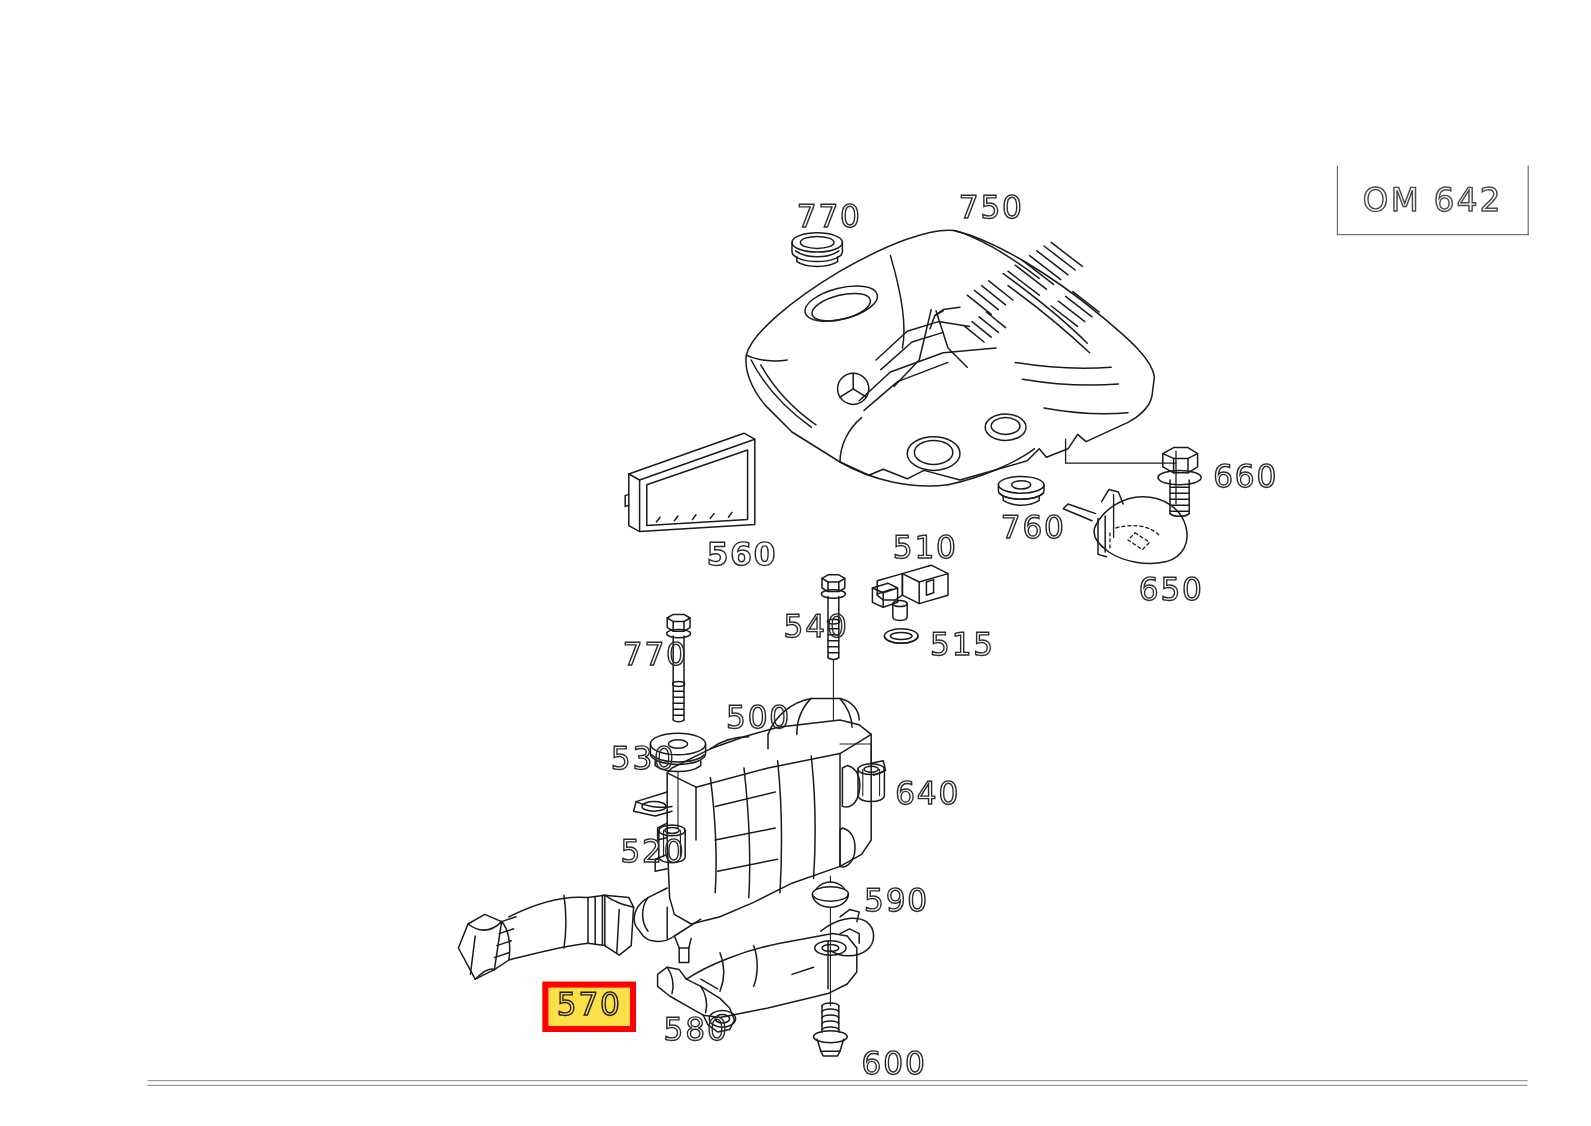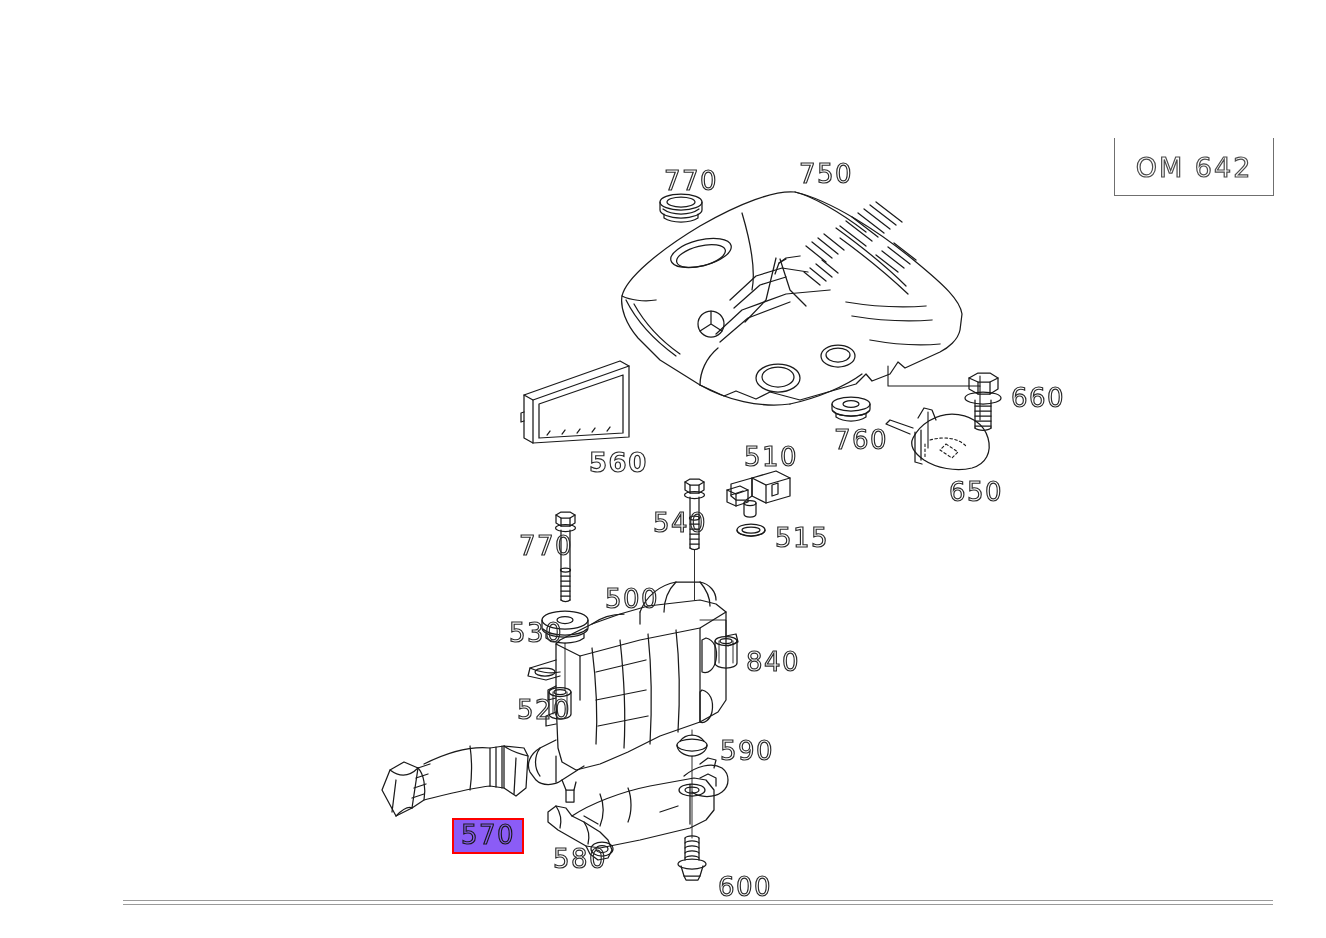--- a/index.html
+++ b/index.html
@@ -39,22 +39,22 @@
     letter-spacing: 1.5px;
     color: transparent;
     -webkit-text-stroke: 1.15px #2b2b2b;
     white-space: nowrap;
     line-height: 1;
     user-select: none;
   }
 
   
   .part-label.highlighted {
-    background: #8b5cf6;
-    border: 2px solid #eab308;
+    background: #fde047;
+    border: 5px solid #eab308;
     padding: 2px 7px 4px 7px;
     -webkit-text-stroke: 1.15px #1a1a1a;
     box-sizing: border-box;
   }
 
   
   #engine-code-plate {
     position: absolute;
     left: 1114px;
     top: 138px;
@@ -442,21 +442,21 @@
       <div class="part-label" style="left: 1011px; top: 385px;">660</div>
       <div class="part-label" style="left: 834px; top: 427px;">760</div>
       <div class="part-label" style="left: 949px; top: 479px;">650</div>
       <div class="part-label" style="left: 589px; top: 450px; font-weight: bold;">560</div>
       <div class="part-label" style="left: 744px; top: 444px;">510</div>
       <div class="part-label" style="left: 775px; top: 525px;">515</div>
       <div class="part-label" style="left: 653px; top: 510px;">540</div>
       <div class="part-label" style="left: 519px; top: 533px;">770</div>
       <div class="part-label" style="left: 605px; top: 586px;">500</div>
       <div class="part-label" style="left: 509px; top: 620px;">530</div>
-      <div class="part-label" style="left: 746px; top: 649px;">840</div>
+      <div class="part-label" style="left: 746px; top: 649px;">640</div>
       <div class="part-label" style="left: 517px; top: 697px;">520</div>
       <div class="part-label" style="left: 720px; top: 738px;">590</div>
       <div class="part-label highlighted" style="left: 452px; top: 818px; border-color: rgb(254, 0, 0);">570</div>
       <div class="part-label" style="left: 553px; top: 846px;">580</div>
       <div class="part-label" style="left: 718px; top: 874px;">600</div>
     </div>
 
 </div>
 
 </body></html>

